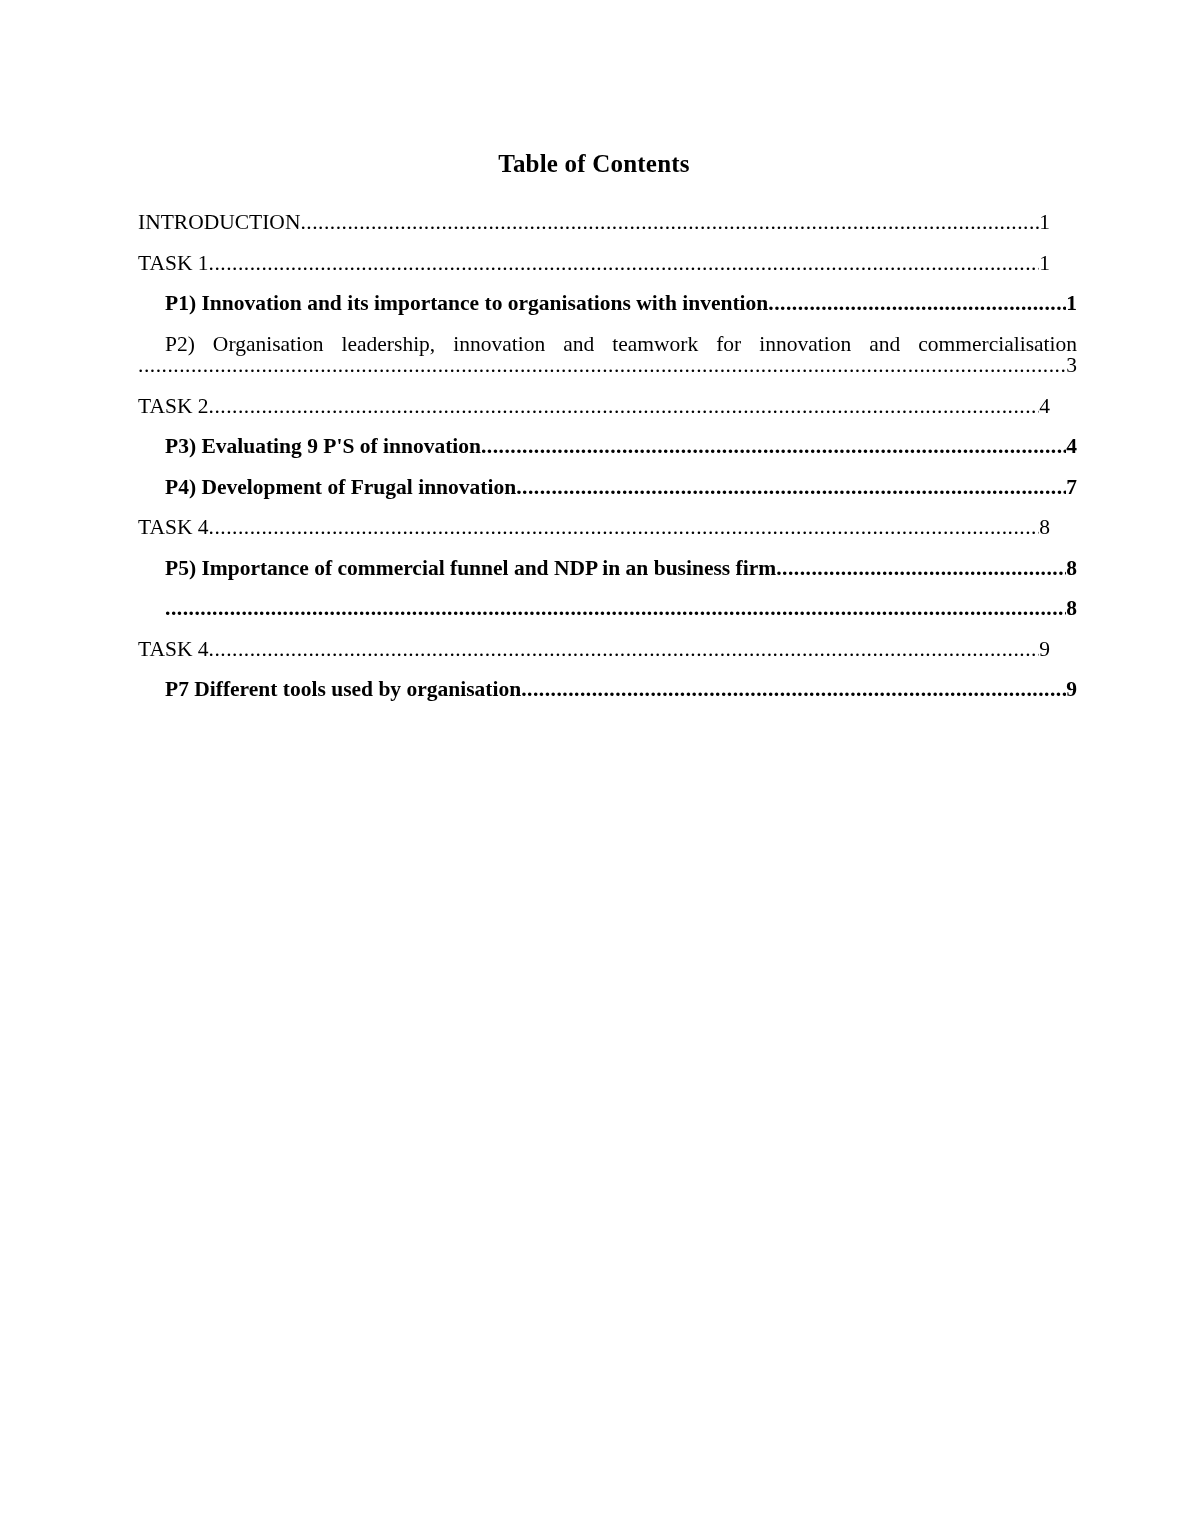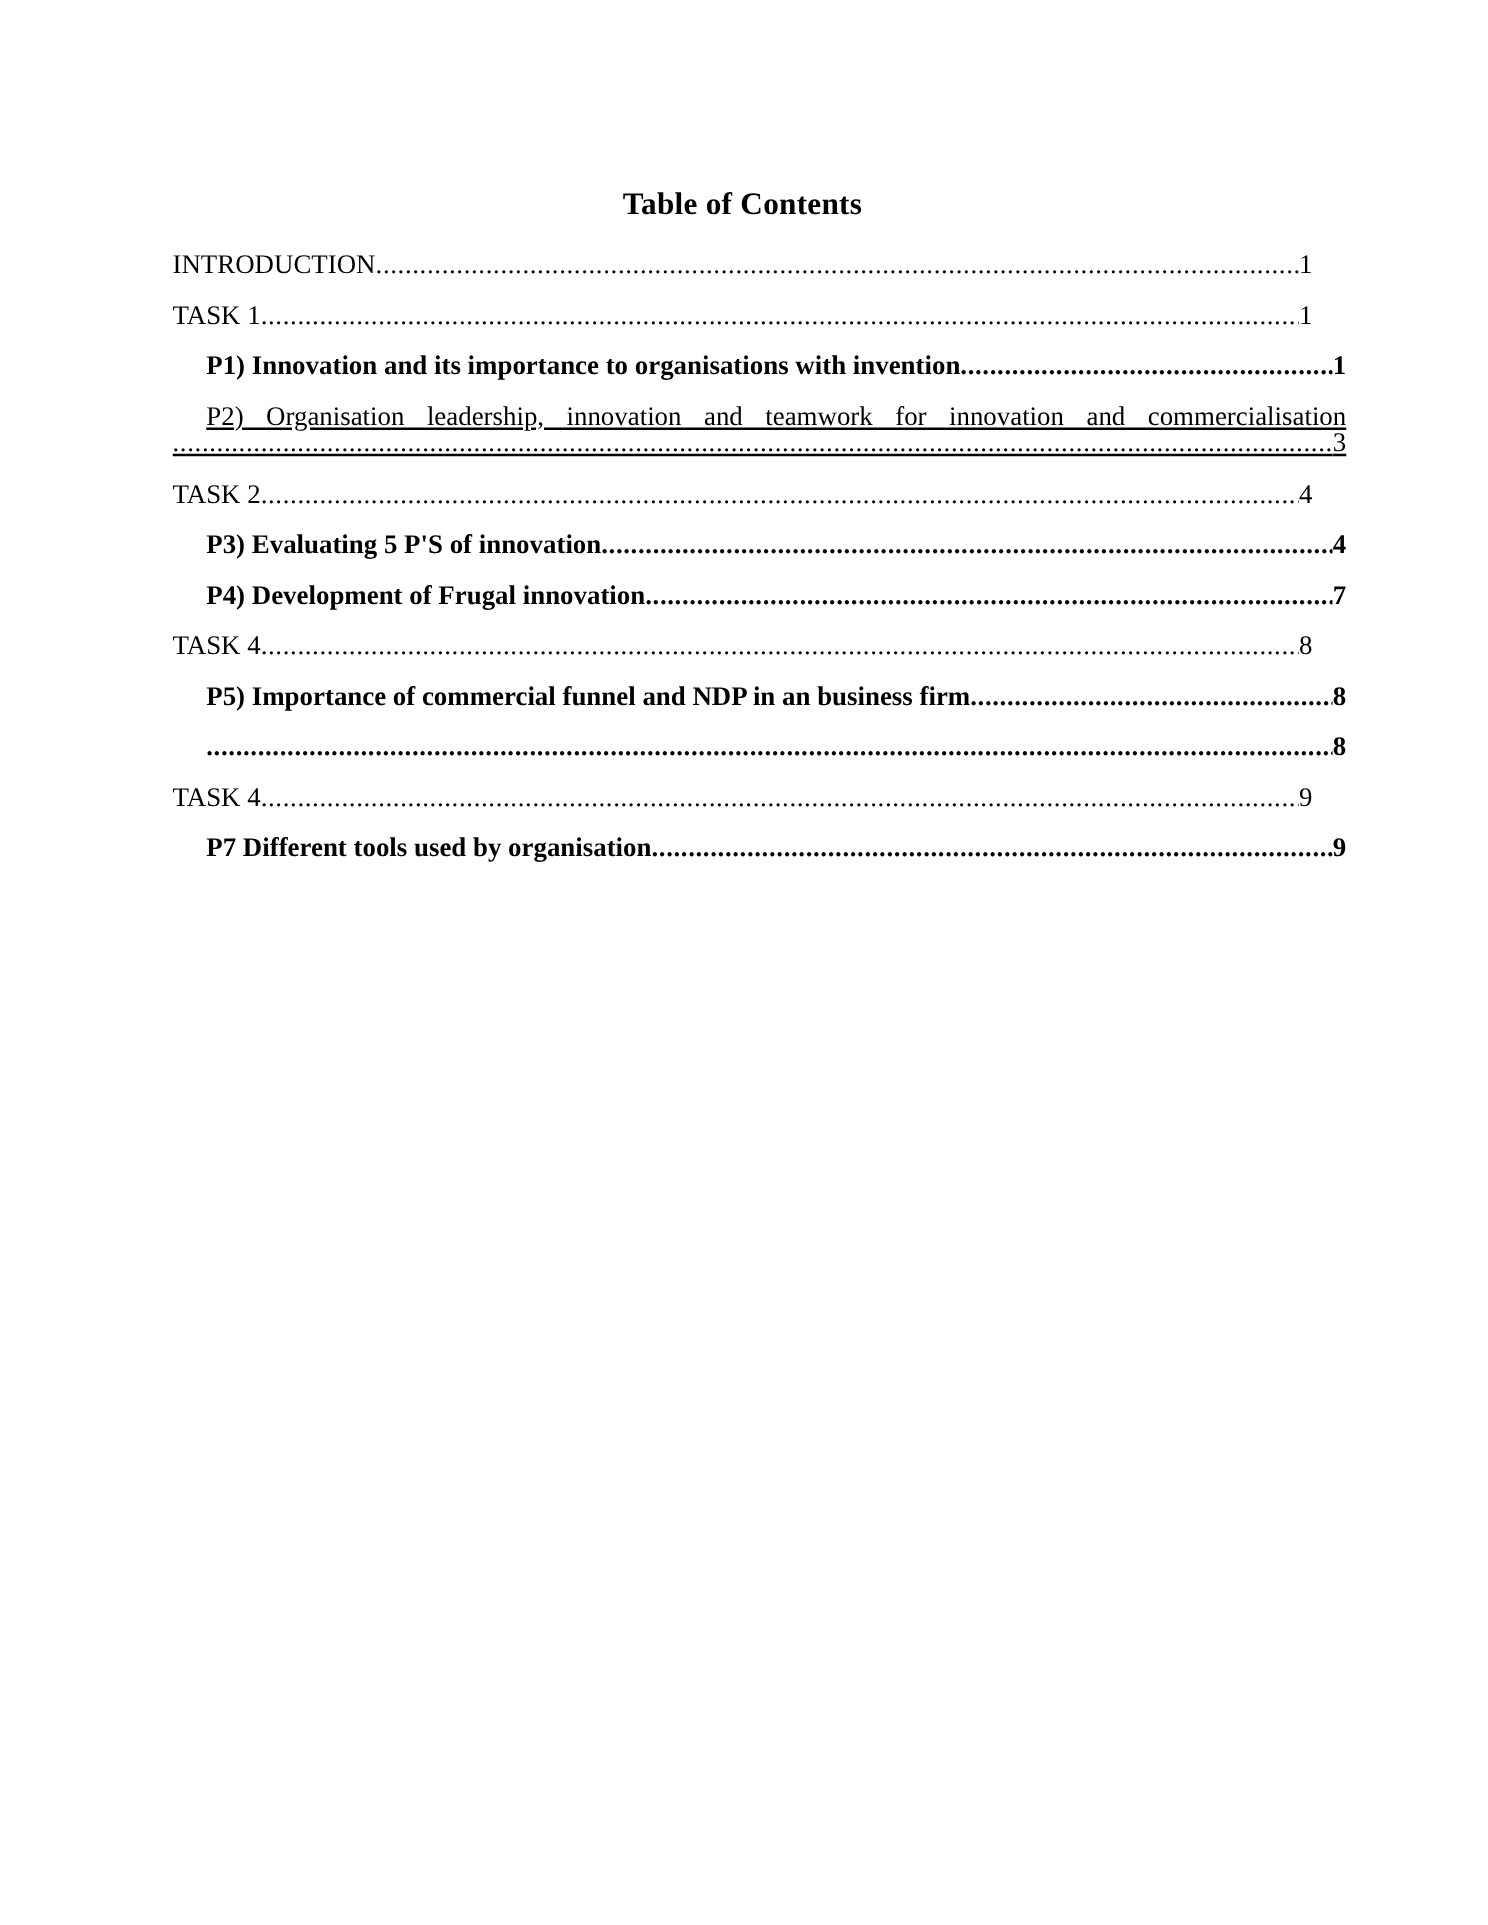--- a/index.html
+++ b/index.html
@@ -23,21 +23,21 @@
     position: absolute;
     left: 138px;
     top: 150px;
     width: 912px;
   }
   .doc-title {
     text-align: center;
     font-weight: bold;
     font-size: 25px;
     letter-spacing: 0.2px;
-    margin: 0 0 23px 0;
+    margin: 0 0 34px 0;
   }
   .toc {
     font-size: 21.5px;
     line-height: 1.0;
   }
   .toc-entry {
     display: flex;
     align-items: flex-end;
     width: 100%;
     margin-bottom: 19px;
@@ -64,21 +64,20 @@
   }
   .toc-page {
     flex: 0 0 auto;
   }
   
   .toc-entry.wrapped {
     display: block;
     white-space: normal;
     margin-bottom: 19px;
     padding-left: 27px;
-    text-decoration: underline;
   }
   .toc-entry.wrapped .line1 {
     display: block;
     text-align: justify;
     text-align-last: justify;
     width: 100%;
   }
   .toc-entry.wrapped .line2 {
     display: flex;
     align-items: flex-end;
@@ -125,21 +124,21 @@
         </span>
       </div>
 
       <div class="toc-entry level-1">
         <span class="toc-label">TASK 2 </span>
         <span class="toc-dots"></span>
         <span class="toc-page">4</span>
       </div>
 
       <div class="toc-entry level-2">
-        <span class="toc-label">P3)  Evaluating 5 P'S of innovation</span>
+        <span class="toc-label">P3)  Evaluating 9 P'S of innovation</span>
         <span class="toc-dots"></span>
         <span class="toc-page">4</span>
       </div>
 
       <div class="toc-entry level-2">
         <span class="toc-label">P4) Development of Frugal innovation</span>
         <span class="toc-dots"></span>
         <span class="toc-page">7</span>
       </div>
 

